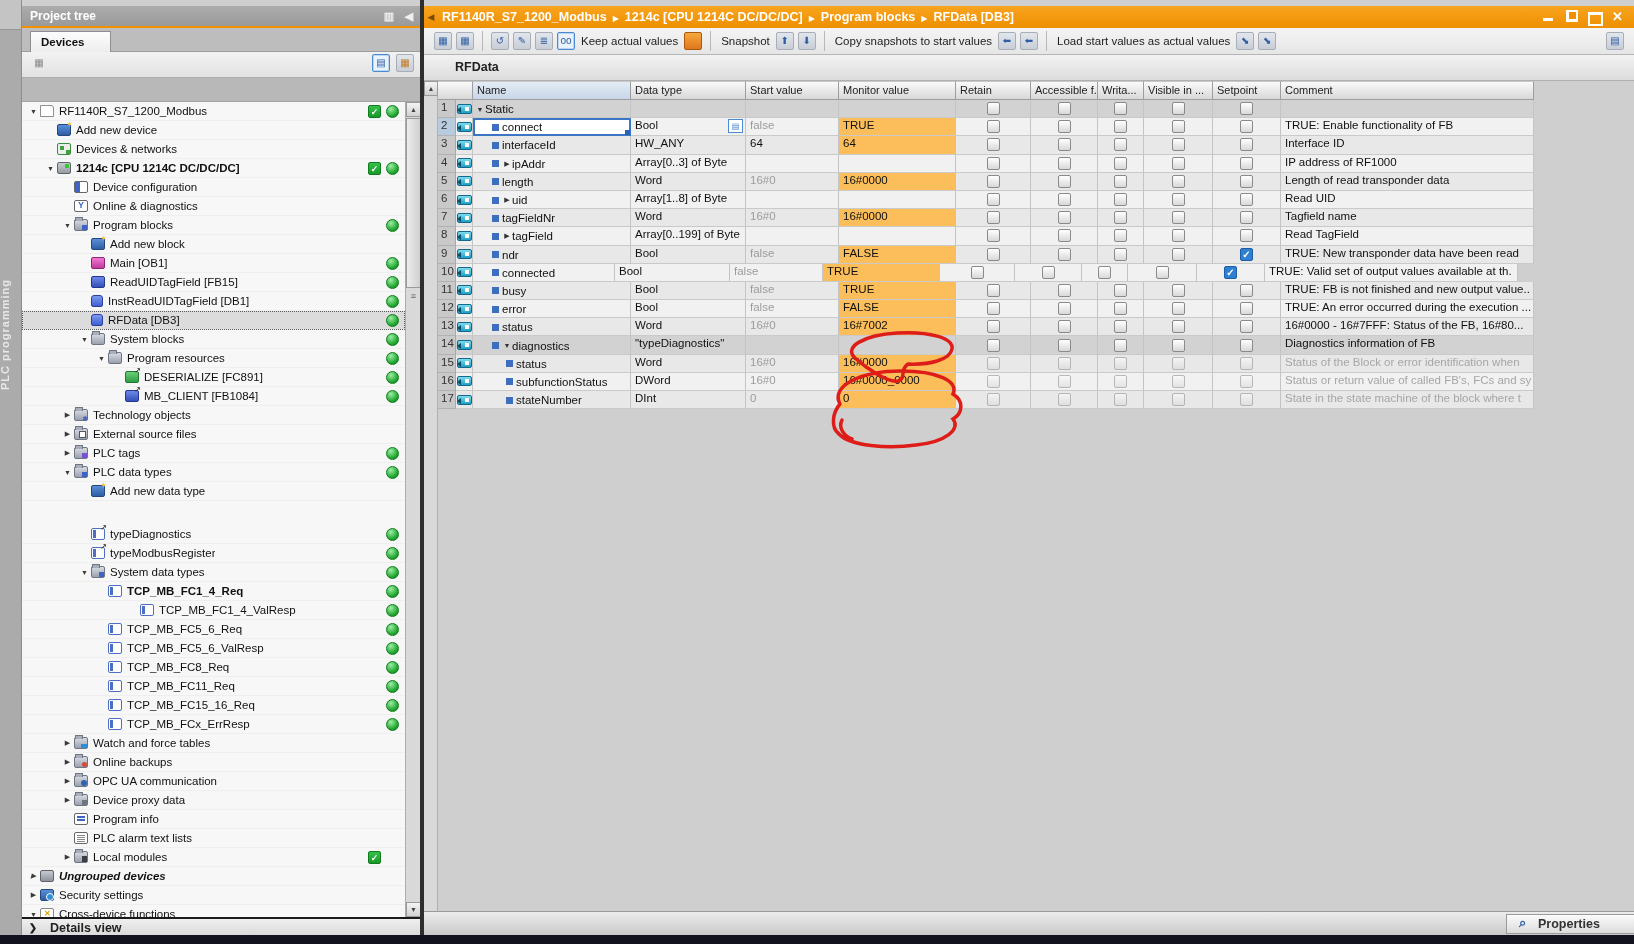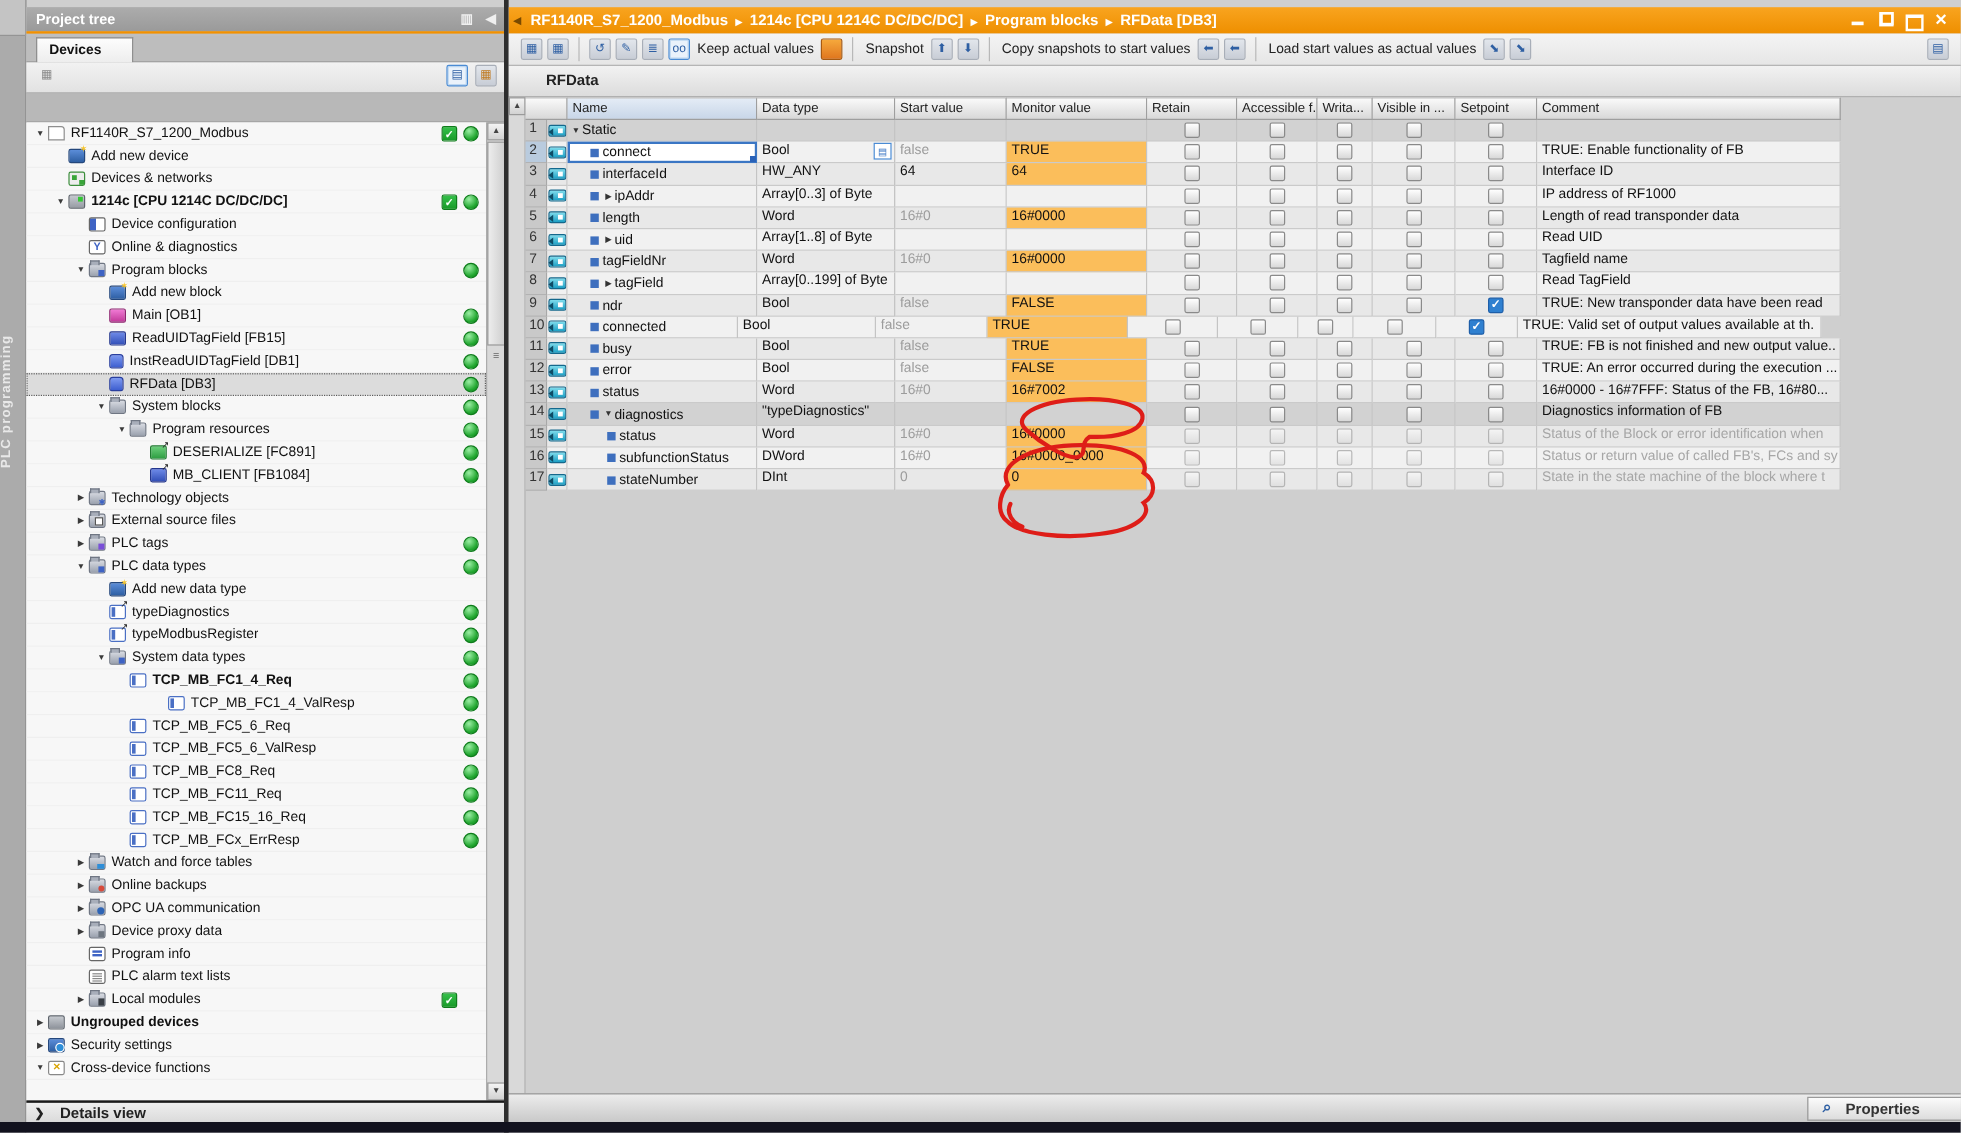--- a/index.html
+++ b/index.html
@@ -294,21 +294,21 @@
           <span class="exp" data-name="tree-expander-icon">▼</span>
           <span class="ticon folder" data-name="plc-data-types-folder-icon"></span>
           <span class="tlabel" data-name="tree-item-label">PLC data types</span>
           <span class="tdot" data-name="online-status-green-icon"></span>
         </div>
         <div class="trow" data-name="tree-item" style="padding-left: 57px;">
           <span class="exp" data-name="tree-expander-spacer"></span>
           <span class="ticon" data-name="add-new-icon"></span>
           <span class="tlabel" data-name="tree-item-label">Add new data type</span>
         </div>
-        <div class="trow" data-name="tree-item" style="padding-left: 57px;">
+        <div class="trow" data-name="tree-item" style="padding-left: 57px; margin-top: 24px;">
           <span class="exp" data-name="tree-expander-spacer"></span>
           <span class="ticon fbarrow" data-name="udt-icon"></span>
           <span class="tlabel" data-name="tree-item-label">typeDiagnostics</span>
           <span class="tdot" data-name="online-status-green-icon"></span>
         </div>
         <div class="trow" data-name="tree-item" style="padding-left: 57px;">
           <span class="exp" data-name="tree-expander-spacer"></span>
           <span class="ticon fbarrow" data-name="udt-icon"></span>
           <span class="tlabel" data-name="tree-item-label">typeModbusRegister</span>
           <span class="tdot" data-name="online-status-green-icon"></span>
@@ -396,21 +396,21 @@
           <span class="exp" data-name="tree-expander-spacer"></span>
           <span class="ticon" data-name="alarm-text-lists-icon"></span>
           <span class="tlabel" data-name="tree-item-label">PLC alarm text lists</span>
         </div>
         <div class="trow" data-name="tree-item" style="padding-left: 40px;">
           <span class="exp" data-name="tree-expander-icon">▶</span>
           <span class="ticon folder" data-name="local-modules-folder-icon"></span>
           <span class="tlabel" data-name="tree-item-label">Local modules</span>
           <span class="tcheck" data-name="compile-ok-check-icon">✓</span>
         </div>
-        <div class="trow" data-name="tree-item" style="padding-left: 6px;">
+        <div class="trow" data-name="tree-item" style="padding-left: 6px; font-style: italic;">
           <span class="exp" data-name="tree-expander-icon">▶</span>
           <span class="ticon" data-name="ungrouped-devices-icon"></span>
           <span class="tlabel b" data-name="tree-item-label">Ungrouped devices</span>
         </div>
         <div class="trow" data-name="tree-item" style="padding-left: 6px;">
           <span class="exp" data-name="tree-expander-icon">▶</span>
           <span class="ticon" data-name="security-settings-icon"></span>
           <span class="tlabel" data-name="tree-item-label">Security settings</span>
         </div>
         <div class="trow" data-name="tree-item" style="padding-left: 6px;">

